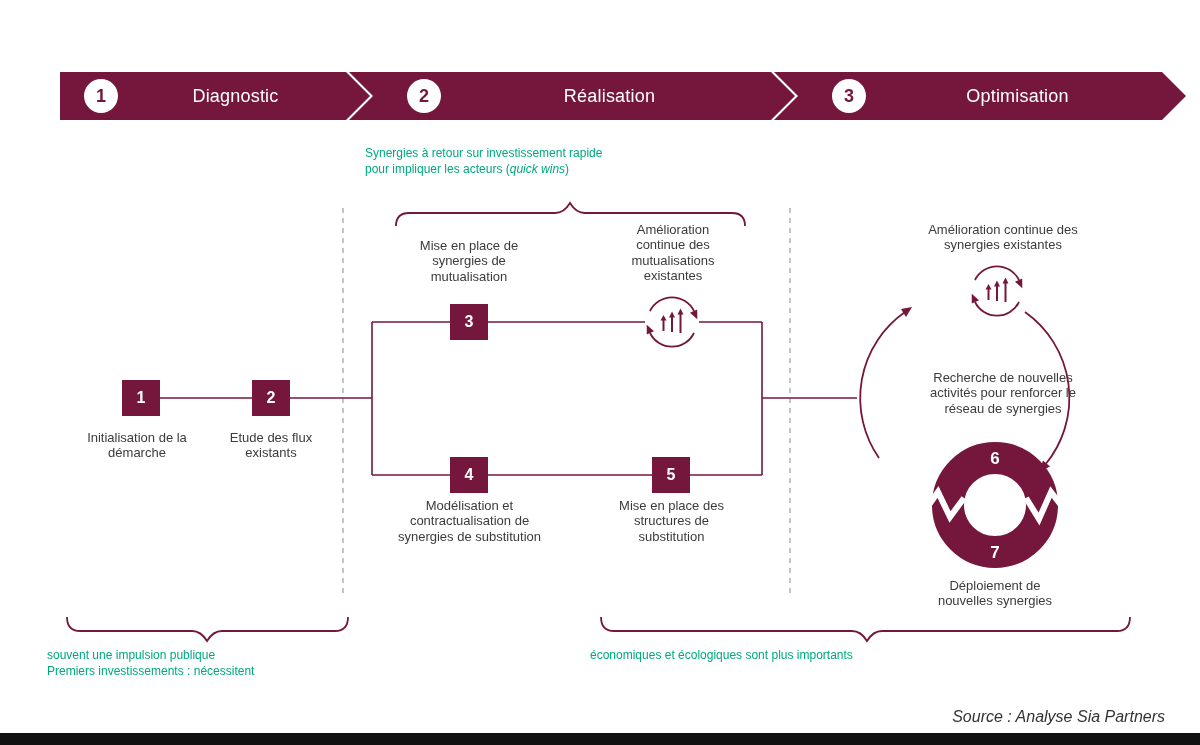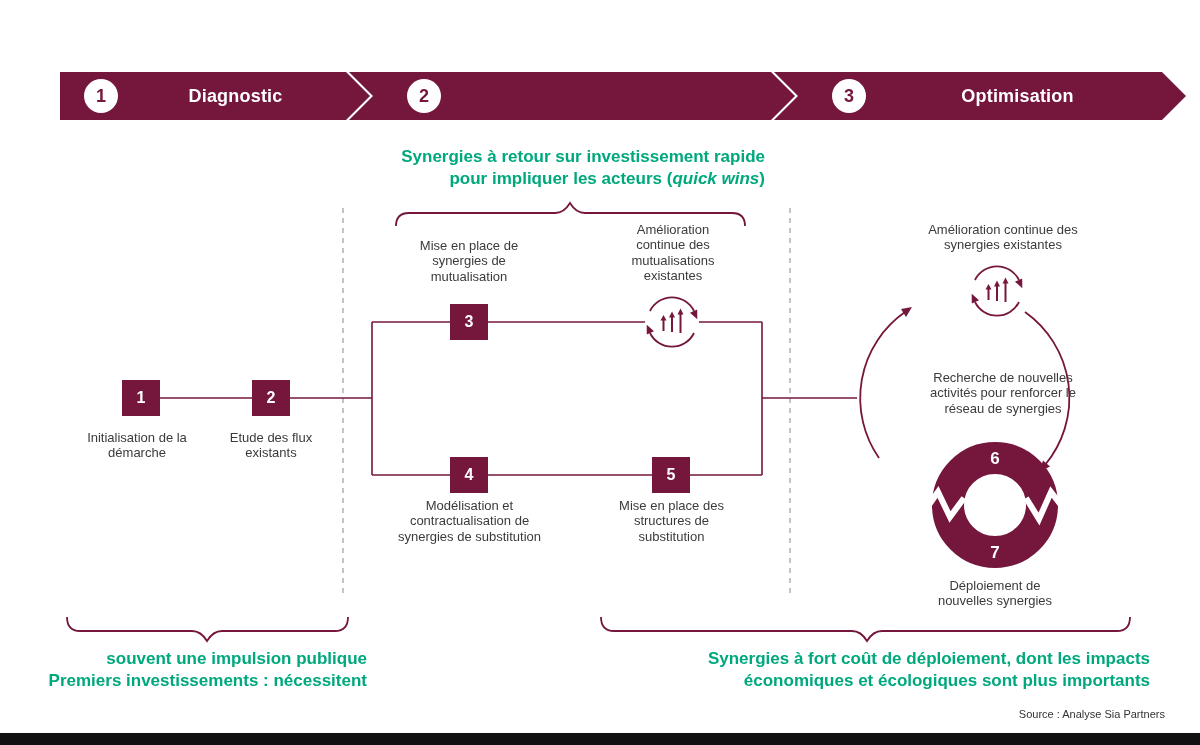--- a/index.html
+++ b/index.html
@@ -10,57 +10,58 @@
   .title { position:absolute; left:13px; top:12px; font-size:15px; font-weight:bold; color:#111; }
 
   
   .phase { position:absolute; top:72px; height:48px; background:var(--maroon); display:flex; align-items:center; }
   .arrow-first { clip-path: polygon(0 0, calc(100% - 24px) 0, 100% 50%, calc(100% - 24px) 100%, 0 100%); }
   .arrow-next  { clip-path: polygon(0 0, calc(100% - 24px) 0, 100% 50%, calc(100% - 24px) 100%, 0 100%, 24px 50%); }
   .phase-circle { width:34px; height:34px; border-radius:50%; background:#fff; color:var(--maroon);
       font-weight:bold; font-size:18px; display:flex; align-items:center; justify-content:center;
       margin-left:24px; flex:none; }
   .arrow-next .phase-circle { margin-left:58px; }
-  .phase-label { flex:1; text-align:center; color:#fff; font-weight:bold; font-size:18px; padding-right:17px; letter-spacing:.2px; }
+  .phase-label { flex:1; text-align:center; color:#fff; font-weight:normal; font-size:18px; padding-right:17px; letter-spacing:.2px; }
 
   .overlay { position:absolute; left:0; top:0; }
   .ln   { stroke:var(--maroon); stroke-width:1.6; fill:none; }
   .dash { stroke:#C4C4C4; stroke-width:2; stroke-dasharray:5 5; fill:none; }
   .bracket { stroke:var(--maroon); stroke-width:1.8; fill:none; }
   .loop-arc { stroke:var(--maroon); stroke-width:1.8; fill:none; }
   .arrowhead { fill:var(--maroon); }
   .icon-arc { stroke:var(--maroon); stroke-width:1.8; fill:none; }
   .icon-arrow { stroke:var(--maroon); stroke-width:2; fill:none; }
   .donut-ring { stroke:var(--maroon); stroke-width:32; fill:none; }
   .zigzag { stroke:#fff; stroke-width:6; fill:none; stroke-linejoin:miter; }
   .donut-num { font:bold 17px "Liberation Sans", sans-serif; fill:#fff; text-anchor:middle; }
 
   .step-box { position:absolute; width:38px; height:36px; background:var(--maroon); color:#fff;
       font-weight:bold; font-size:16px; display:flex; align-items:center; justify-content:center; }
 
   .lbl { position:absolute; text-align:center; font-size:13px; line-height:1.18; color:var(--text); }
 
-  .green-note { position:absolute; text-align:right; color:var(--green); font-weight:bold; font-size:17px; line-height:1.3; }
+  .green-note { position:absolute; text-align:left; color:var(--green); font-weight:normal; font-size:12px; line-height:1.3; }
 
-  .source { position:absolute; right:35px; top:708px; font-size:11px; color:#333; }
+  .source { position:absolute; right:35px; top:708px; font-style:italic; font-size:16px; color:#333; }
   .bottom-bar { position:absolute; left:0; right:0; bottom:0; height:12px; background:#111; }
 </style>
 </head>
 <body>
 
 <div class="canvas">
 
 
   <div>
     <div class="phase arrow-first" style="left:60px;width:310px">
       <span class="phase-circle">1</span>
       <span class="phase-label">Diagnostic</span>
     </div>
     <div class="phase arrow-next" style="left:349px;width:446px">
       <span class="phase-circle">2</span>
+      <span class="phase-label">Réalisation</span>
     </div>
     <div class="phase arrow-next" style="left:774px;width:412px">
       <span class="phase-circle">3</span>
       <span class="phase-label">Optimisation</span>
     </div>
   </div>
 
   <svg class="overlay" width="1200" height="745" viewBox="0 0 1200 745">
     <defs>
       <g id="cycle-icon">
@@ -133,20 +134,19 @@
     <div>Synergies à retour sur investissement rapide</div>
     <div><span>pour impliquer les acteurs (</span><i>quick wins</i><span>)</span></div>
   </div>
 
   <div class="green-note" style="left:47px;top:648px;width:320px">
     <div>souvent  une impulsion publique</div>
     <div>Premiers investissements : nécessitent</div>
   </div>
 
   <div class="green-note" style="left:590px;top:648px;width:560px">
-    <div>Synergies à fort coût de déploiement, dont les impacts</div>
     <div>économiques et écologiques sont plus importants</div>
   </div>
 
   <div class="source">Source : Analyse Sia Partners</div>
   <div class="bottom-bar"></div>
 
 </div>
 
 </body></html>

